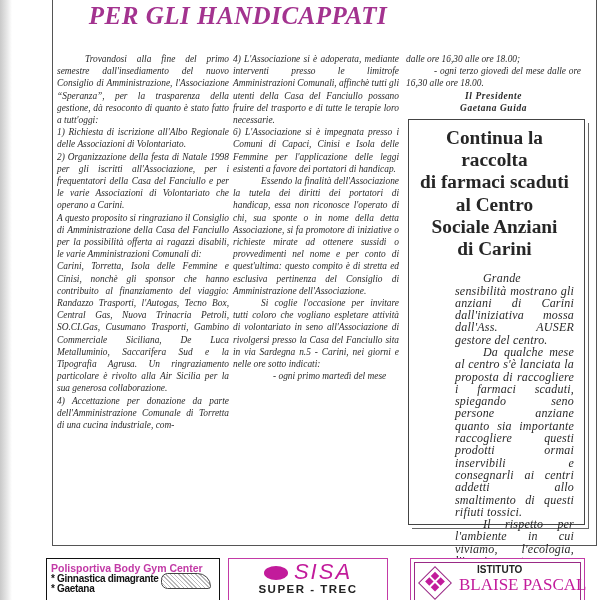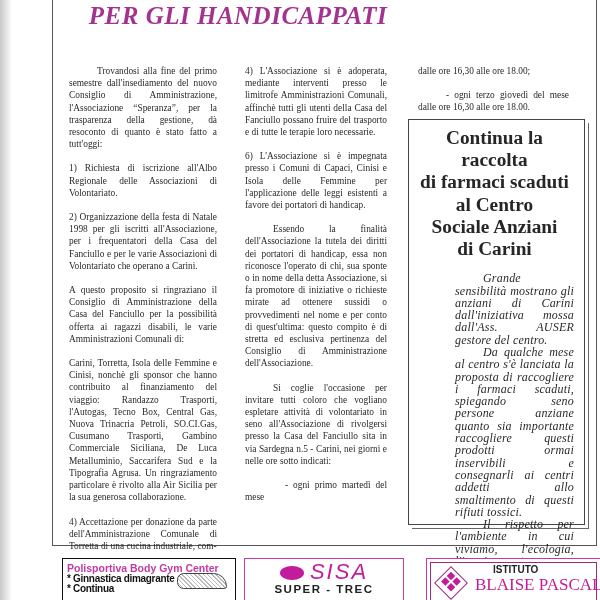--- a/index.html
+++ b/index.html
@@ -19,41 +19,41 @@
     box-sizing:border-box;
   }
   .title {
     position:absolute; left:0; width:476px; top:2px; text-align:center;
     color:#a3338f; font-family:"Liberation Serif", serif; font-style:italic; font-weight:bold;
     font-size:25px; letter-spacing:0.5px;
   }
   .col {
     position:absolute; font-size:9.4px; line-height:12.2px; text-align:justify;
   }
-  .col p { margin:12px; }
+  .col p { margin:0;font-style:italic; }
   .ind { text-indent:28px; }
   .col1 { left:57px; top:53px; width:172px; }
   .col2 { left:233px; top:53px; width:166px; }
   .col3 { left:406px; top:53px; width:175px; }
   .sig { text-align:center; font-weight:bold; letter-spacing:0.6px; }
   .box {
     position:absolute; left:408px; top:119px; width:177px; height:406px;
     border:1.2px solid #444; background:#fff; box-sizing:border-box;
     padding:7px 10px 0 6px;
   }
   .box-shadow {
     position:absolute; left:412px; top:123px; width:177px; height:406px;
     border-right:1.2px solid #666; border-bottom:1.2px solid #666; box-sizing:border-box;
   }
   .box h2 {
     margin:0; text-align:center; font-size:19.3px; line-height:22.2px; font-weight:bold; color:#262626;
   }
   .box .body { font-style:italic; font-size:12px; line-height:12.3px; text-align:justify; margin-top:12px; letter-spacing:0.2px;margin-left:40px; }
   .box .body p { margin:0; }
-  .ads { position:absolute; top:558px; left:0; width:478px; height:42px;margin-left:16px; }
+  .ads { position:absolute; top:558px; left:0; width:478px; height:42px; }
   .ad { position:absolute; top:0; height:44px; box-sizing:border-box; background:#fff; }
   .ad-gym { left:46px; width:174px; border:1.5px solid #111; padding:3px 4px; font-family:"Liberation Sans", sans-serif; }
   .ad-gym .name { color:#c23aa6; font-weight:bold; font-size:10.5px; white-space:nowrap; }
   .ad-gym .item { font-size:10px; font-weight:bold; color:#111; line-height:10px; letter-spacing:-0.3px; }
   .gym-pic { position:absolute; right:8px; top:14px; width:48px; height:14px; border:1px solid #444; border-radius:10px 20px 4px 10px; background:repeating-linear-gradient(45deg,#bbb 0 1px,#fff 1px 3px); }
   .ad-sisa { left:228px; width:160px; border:1.5px solid #c23aa6; text-align:center; font-family:"Liberation Sans", sans-serif; padding-top:2px; }
   .ad-sisa .logo { color:#c21b9b; font-weight:normal; font-style:italic; font-size:22px; letter-spacing:2px; line-height:22px; }
   .ad-sisa .flower { display:inline-block; width:24px; height:14px; background:#c21b9b; border-radius:50%; vertical-align:middle; margin-right:6px; }
   .ad-sisa .sub { font-weight:bold; font-size:11.5px; color:#222; letter-spacing:1.5px; }
   .ad-pascal { left:410px; width:175px; border:1.5px solid #c23aa6; padding:3px; }
@@ -111,21 +111,21 @@
     <p class="ind">Il rispetto per l'ambiente in cui viviamo, l'ecologia, l'inquinamento provocato a causa della nostra noncuranza, sono temi che hanno trovato un'attenzione particolare da parte degli anziani, mostrando una notevole sensibilità, dimostrato dal successo di questa iniziativa.</p>
   </div>
   <p class="sig" style="margin:0;font-size:11px;line-height:12.5px;">Il Presidente di Carini</p>
   <p class="sig" style="margin:0;font-size:9.4px;line-height:12.5px;">Costantino Vincenzo</p>
 </div>
 
 <div class="ads">
   <div class="ad ad-gym">
     <div class="name">Polisportiva Body Gym Center</div>
     <div class="item">* Ginnastica dimagrante</div>
-    <div class="item">* Continua</div>
+    <div class="item">* Gaetana</div>
     <div class="gym-pic"></div>
   </div>
   <div class="ad ad-sisa">
     <div class="logo"><span class="flower"></span><span>SISA</span></div>
     <div class="sub">SUPER - TREC</div>
   </div>
   <div class="ad ad-pascal">
     <div class="inner">
       <div class="diamond">
         <i style="left:3px;top:3px"></i>

